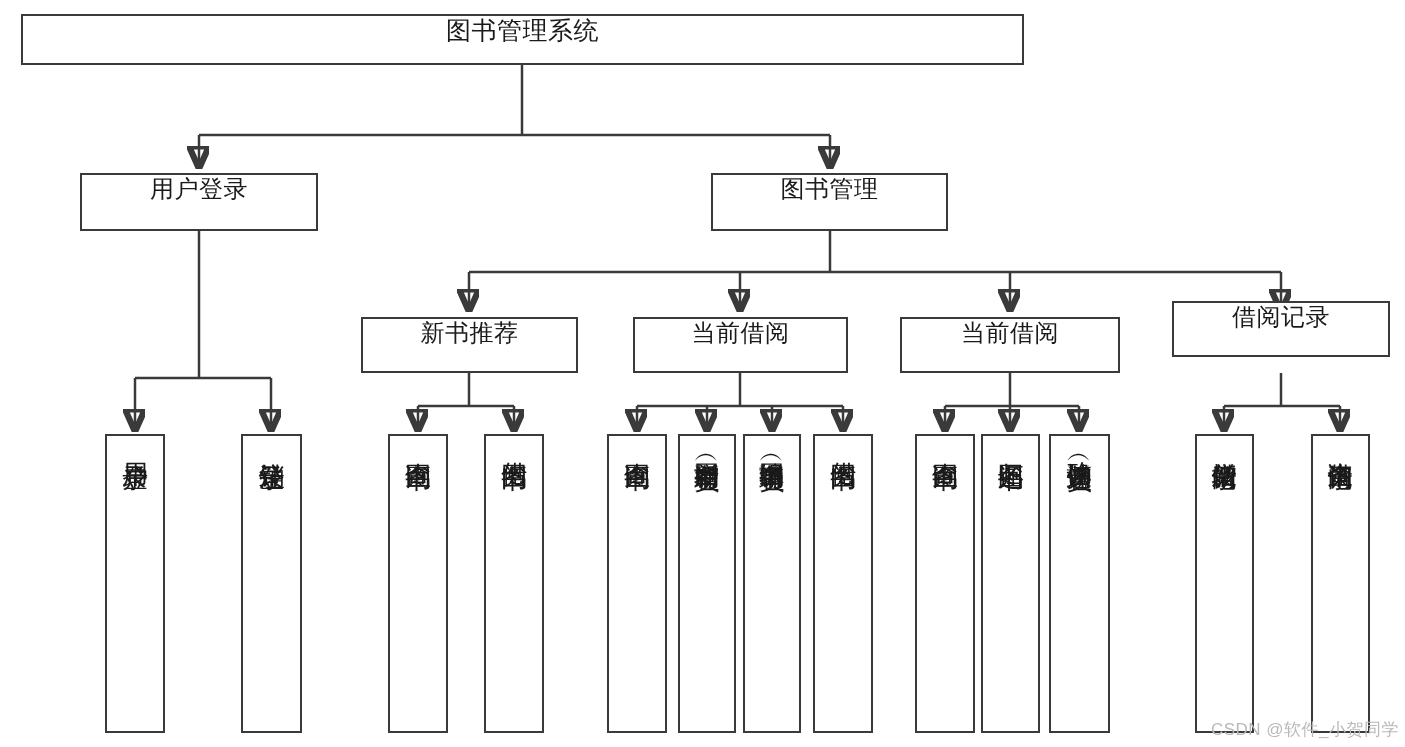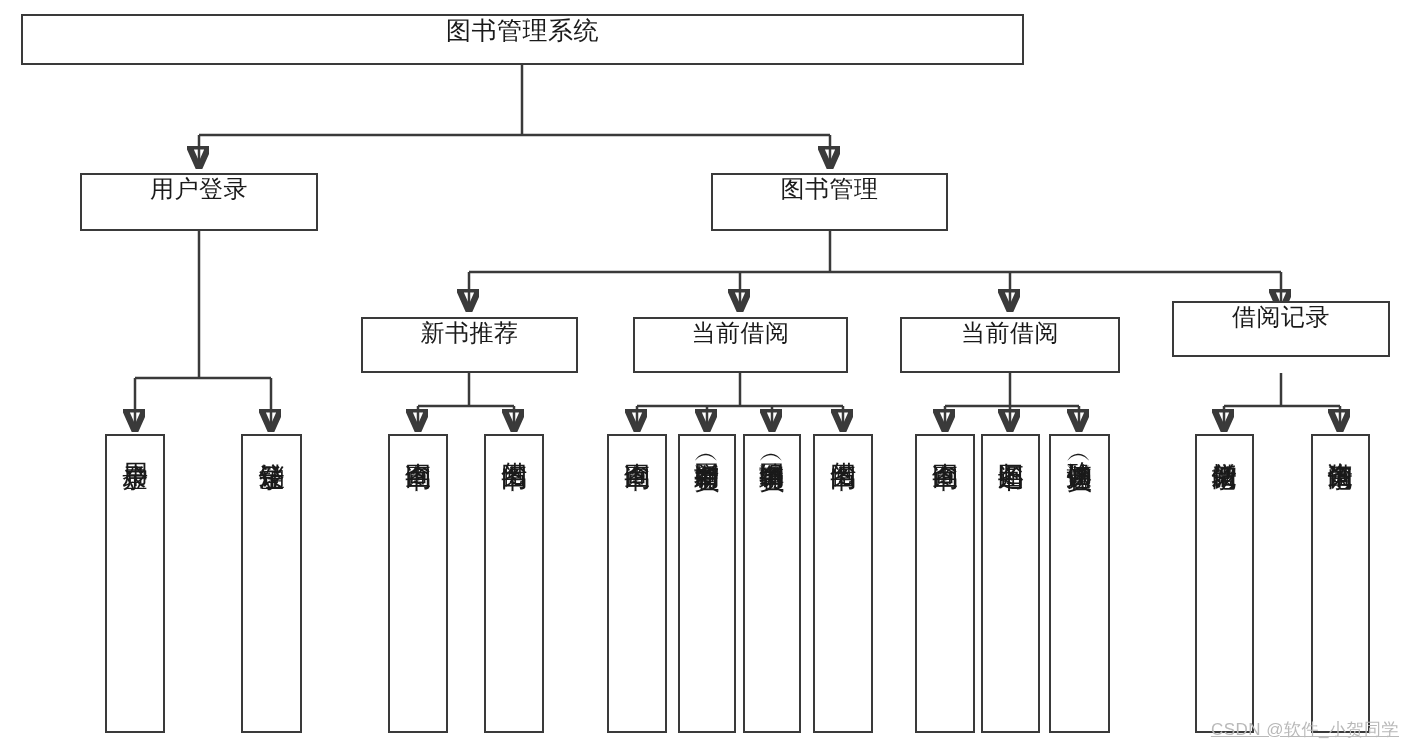--- a/index.html
+++ b/index.html
@@ -70,21 +70,20 @@
     fill: none;
   }
   .watermark {
     position: absolute;
     right: 6px;
     bottom: 6px;
     font-size: 17px;
     color: #b9b9b9;
     letter-spacing: 0.5px;
     user-select: none;
-    text-decoration: underline;
   }
 </style>
 </head>
 <body>
 
 <div id="canvas">
 
   <svg id="wires" viewBox="0 0 1405 747">
     <defs>
       <marker id="arrow" markerWidth="9" markerHeight="9" refX="7.5" refY="4" orient="auto" markerUnits="strokeWidth">

